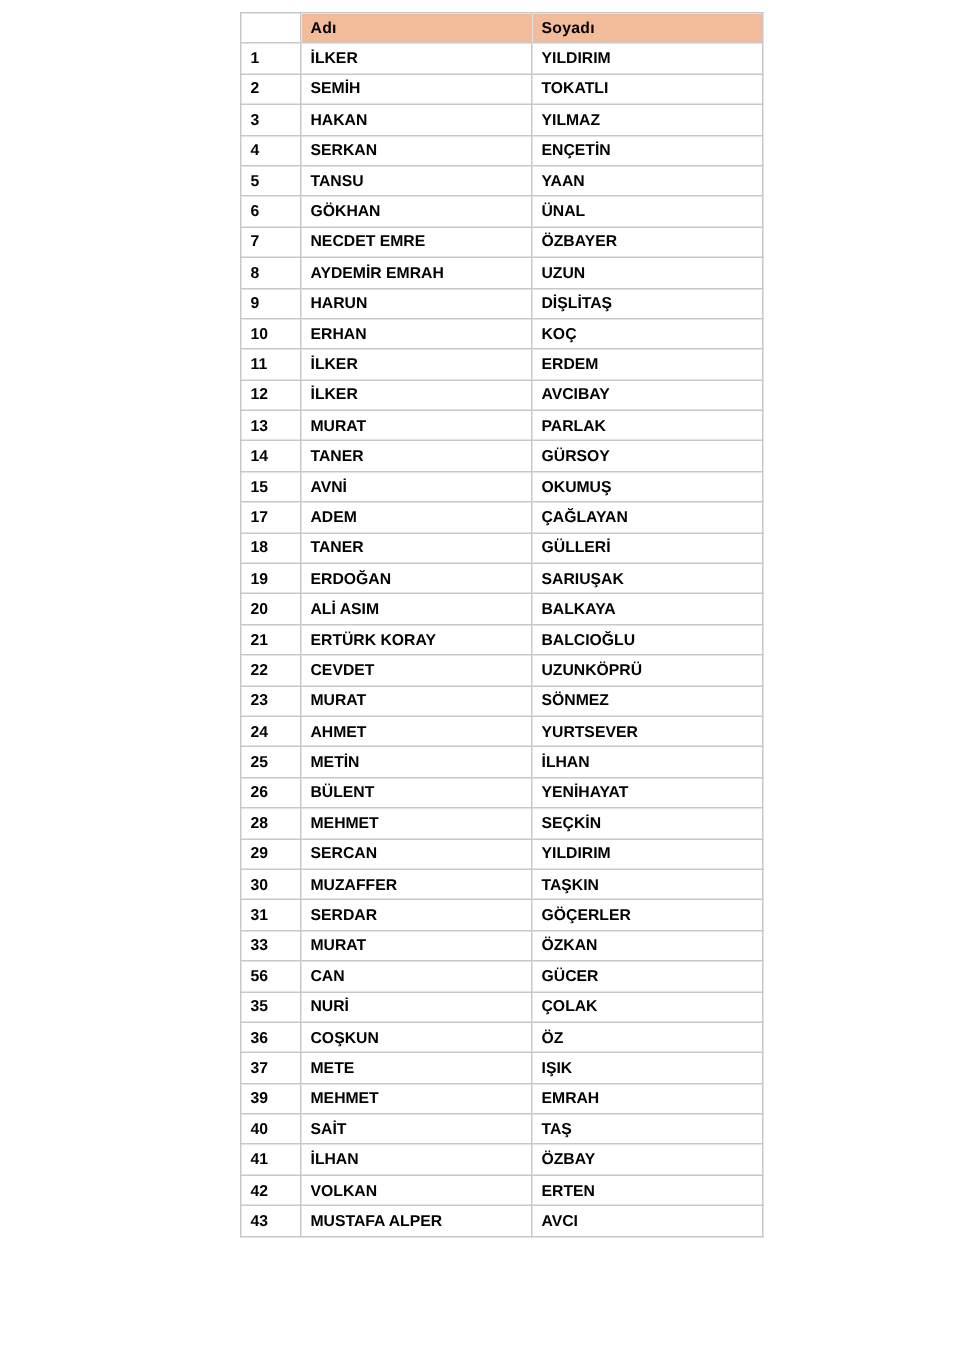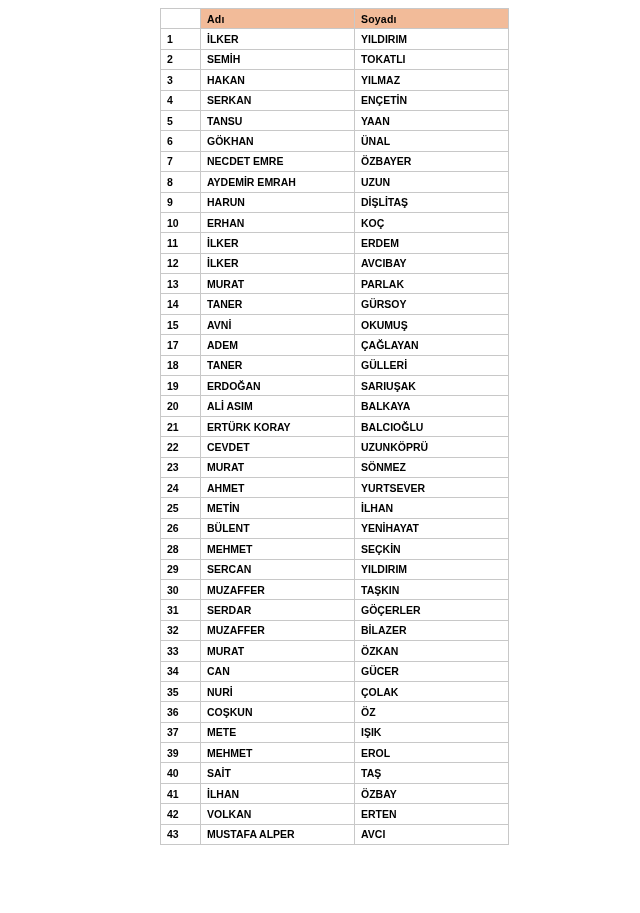--- a/index.html
+++ b/index.html
@@ -217,31 +217,26 @@
           <td class="idx">30</td>
           <td class="name">MUZAFFER</td>
           <td class="surname">TAŞKIN</td>
         </tr>
         <tr>
           <td class="idx">31</td>
           <td class="name">SERDAR</td>
           <td class="surname">GÖÇERLER</td>
         </tr>
         <tr>
-          <td class="idx">32</td>
-          <td class="name">MUZAFFER</td>
-          <td class="surname">BİLAZER</td>
-        </tr>
-        <tr>
           <td class="idx">33</td>
           <td class="name">MURAT</td>
           <td class="surname">ÖZKAN</td>
         </tr>
         <tr>
-          <td class="idx">34</td>
+          <td class="idx">56</td>
           <td class="name">CAN</td>
           <td class="surname">GÜCER</td>
         </tr>
         <tr>
           <td class="idx">35</td>
           <td class="name">NURİ</td>
           <td class="surname">ÇOLAK</td>
         </tr>
         <tr>
           <td class="idx">36</td>
@@ -249,21 +244,21 @@
           <td class="surname">ÖZ</td>
         </tr>
         <tr>
           <td class="idx">37</td>
           <td class="name">METE</td>
           <td class="surname">IŞIK</td>
         </tr>
         <tr>
           <td class="idx">39</td>
           <td class="name">MEHMET</td>
-          <td class="surname">EROL</td>
+          <td class="surname">EMRAH</td>
         </tr>
         <tr>
           <td class="idx">40</td>
           <td class="name">SAİT</td>
           <td class="surname">TAŞ</td>
         </tr>
         <tr>
           <td class="idx">41</td>
           <td class="name">İLHAN</td>
           <td class="surname">ÖZBAY</td>

